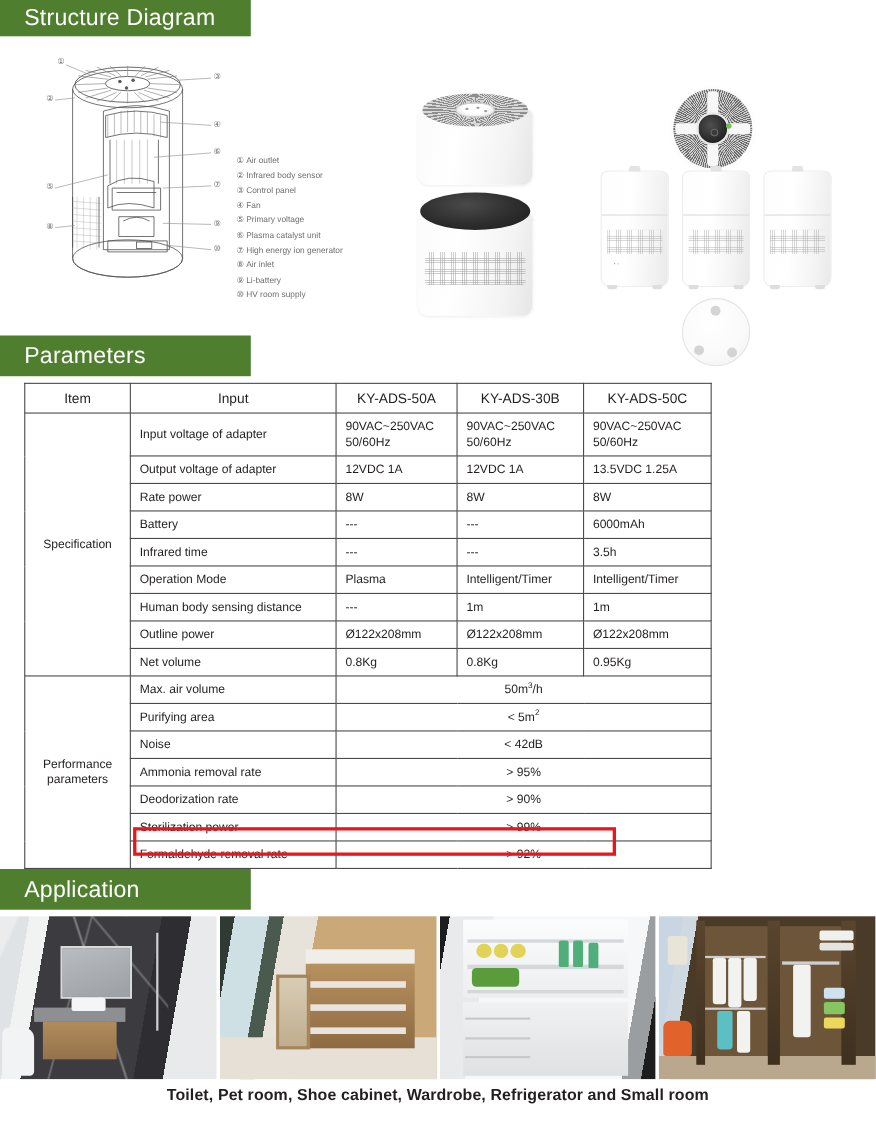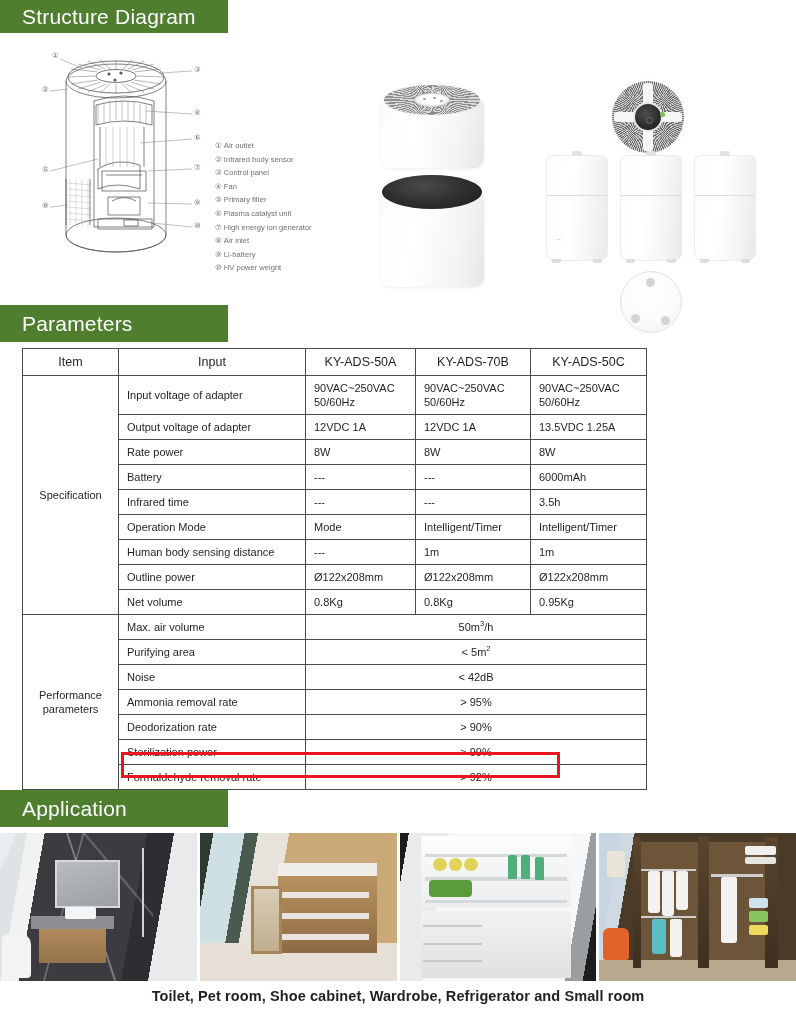--- a/index.html
+++ b/index.html
@@ -559,36 +559,36 @@
     <div class="legend-item">
       <span class="num">②</span><span>Infrared body sensor</span>
     </div>
     <div class="legend-item">
       <span class="num">③</span><span>Control panel</span>
     </div>
     <div class="legend-item">
       <span class="num">④</span><span>Fan</span>
     </div>
     <div class="legend-item">
-      <span class="num">⑤</span><span>Primary filter</span>
+      <span class="num">⑤</span><span>Primary voltage</span>
     </div>
     <div class="legend-item">
       <span class="num">⑥</span><span>Plasma catalyst unit</span>
     </div>
     <div class="legend-item">
       <span class="num">⑦</span><span>High energy ion generator</span>
     </div>
     <div class="legend-item">
       <span class="num">⑧</span><span>Air inlet</span>
     </div>
     <div class="legend-item">
       <span class="num">⑨</span><span>Li-battery</span>
     </div>
     <div class="legend-item">
-      <span class="num">⑩</span><span>HV power weight</span>
+      <span class="num">⑩</span><span>HV room supply</span>
     </div>
   </div>
 
   <div class="photo" id="photo-top-unit">
     <div class="pa-body"></div>
     <div class="grille"></div>
     <div class="hub">
       <span class="hub-dot" style="left:8px;  top:4px;"></span>
       <span class="hub-dot" style="left:18px; top:3px;"></span>
       <span class="hub-dot" style="left:25px; top:6px;"></span>
@@ -655,21 +655,21 @@
         <col class="col-name">
         <col class="col-a">
         <col class="col-b">
         <col class="col-c">
     </colgroup>
     <thead>
       <tr>
         <th>Item</th>
         <th>Input</th>
         <th>KY-ADS-50A</th>
-        <th>KY-ADS-70B</th>
+        <th>KY-ADS-30B</th>
         <th>KY-ADS-50C</th>
       </tr>
     </thead>
     <tbody>
 
       <tr>
         <td class="rowhead" rowspan="9">Specification</td>
         <td class="cell-name">Input voltage of adapter</td>
         <td class="cell-val">90VAC~250VAC 50/60Hz</td>
         <td class="cell-val">90VAC~250VAC 50/60Hz</td>
@@ -694,21 +694,21 @@
         <td class="cell-val">6000mAh</td>
       </tr>
       <tr>
         <td class="cell-name">Infrared time</td>
         <td class="cell-val">---</td>
         <td class="cell-val">---</td>
         <td class="cell-val">3.5h</td>
       </tr>
       <tr>
         <td class="cell-name">Operation Mode</td>
-        <td class="cell-val">Mode</td>
+        <td class="cell-val">Plasma</td>
         <td class="cell-val">Intelligent/Timer</td>
         <td class="cell-val">Intelligent/Timer</td>
       </tr>
       <tr>
         <td class="cell-name">Human body sensing distance</td>
         <td class="cell-val">---</td>
         <td class="cell-val">1m</td>
         <td class="cell-val">1m</td>
       </tr>
       <tr>

